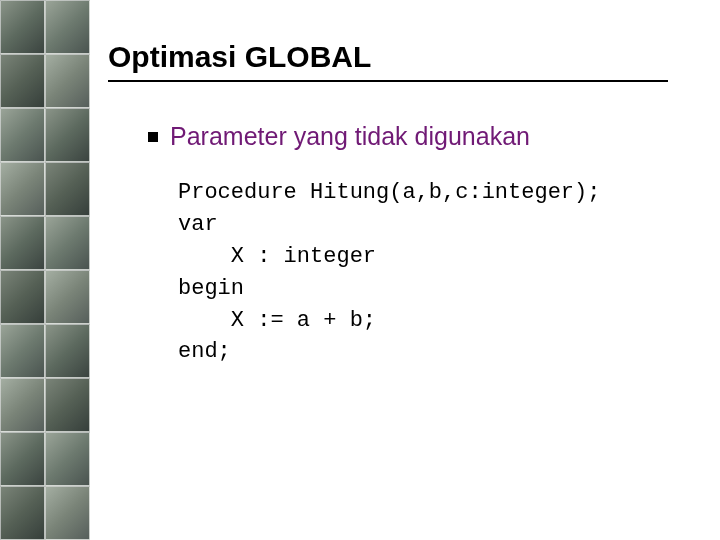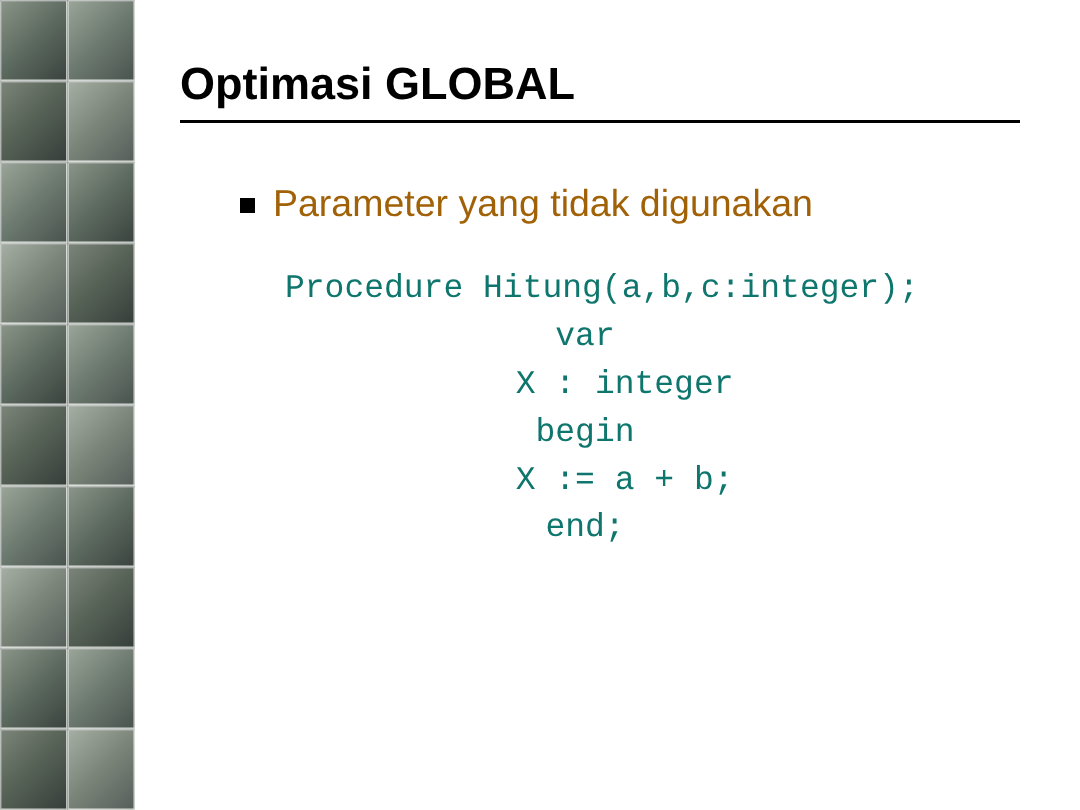--- a/index.html
+++ b/index.html
@@ -29,21 +29,21 @@
   .stone {
     border: 1px solid rgba(255,255,255,0.6);
     position: relative;
   }
   .s1 { background: linear-gradient(135deg,#8a9488 0%,#5d6a5f 50%,#3b4440 100%); }
   .s2 { background: linear-gradient(135deg,#9aa498 0%,#6d7a6f 50%,#4a5450 100%); }
   .s3 { background: linear-gradient(135deg,#7a8478 0%,#556055 50%,#363f3b 100%); }
   .s4 { background: linear-gradient(135deg,#a4aea2 0%,#7a8478 50%,#565f5b 100%); }
   .content {
     position: absolute;
-    left: 90px;
+    left: 78px;
     top: 0;
     width: 540px;
     height: 540px;
     padding: 40px 40px 20px 30px;
   }
   .title {
     font-family: "Comic Sans MS", cursive, sans-serif;
     font-size: 30px;
     font-weight: bold;
     color: #000;
@@ -69,31 +69,30 @@
   .bullet {
     width: 10px;
     height: 10px;
     background: #000;
     margin-top: 10px;
     margin-right: 12px;
     flex-shrink: 0;
   }
   .bullet-text {
     font-size: 25px;
-    color: #a16207;
+    color: #701a75;
   }
   .code-block {
     font-family: "Courier New", Courier, monospace;
     font-size: 22px;
-    color: #0f766e;
+    color: #000000;
     margin-left: 70px;
     line-height: 1.45;
     white-space: pre;
     margin-bottom: 24px;
-    text-align: center;
   }
   .footnote {
     font-size: 22px;
     color: #000;
     margin-left: 55px;
   }
   .mono-inline {
     font-family: "Courier New", Courier, monospace;
     font-size: 24px;
   }

